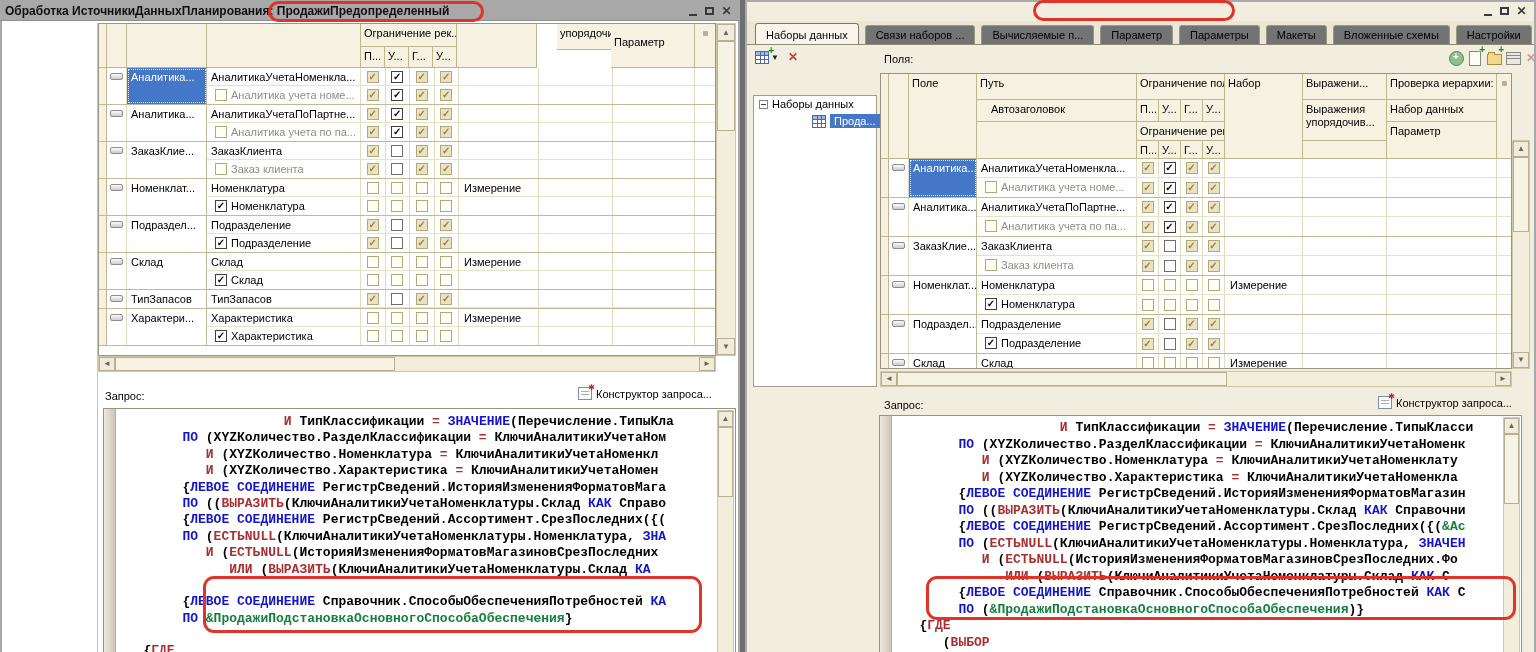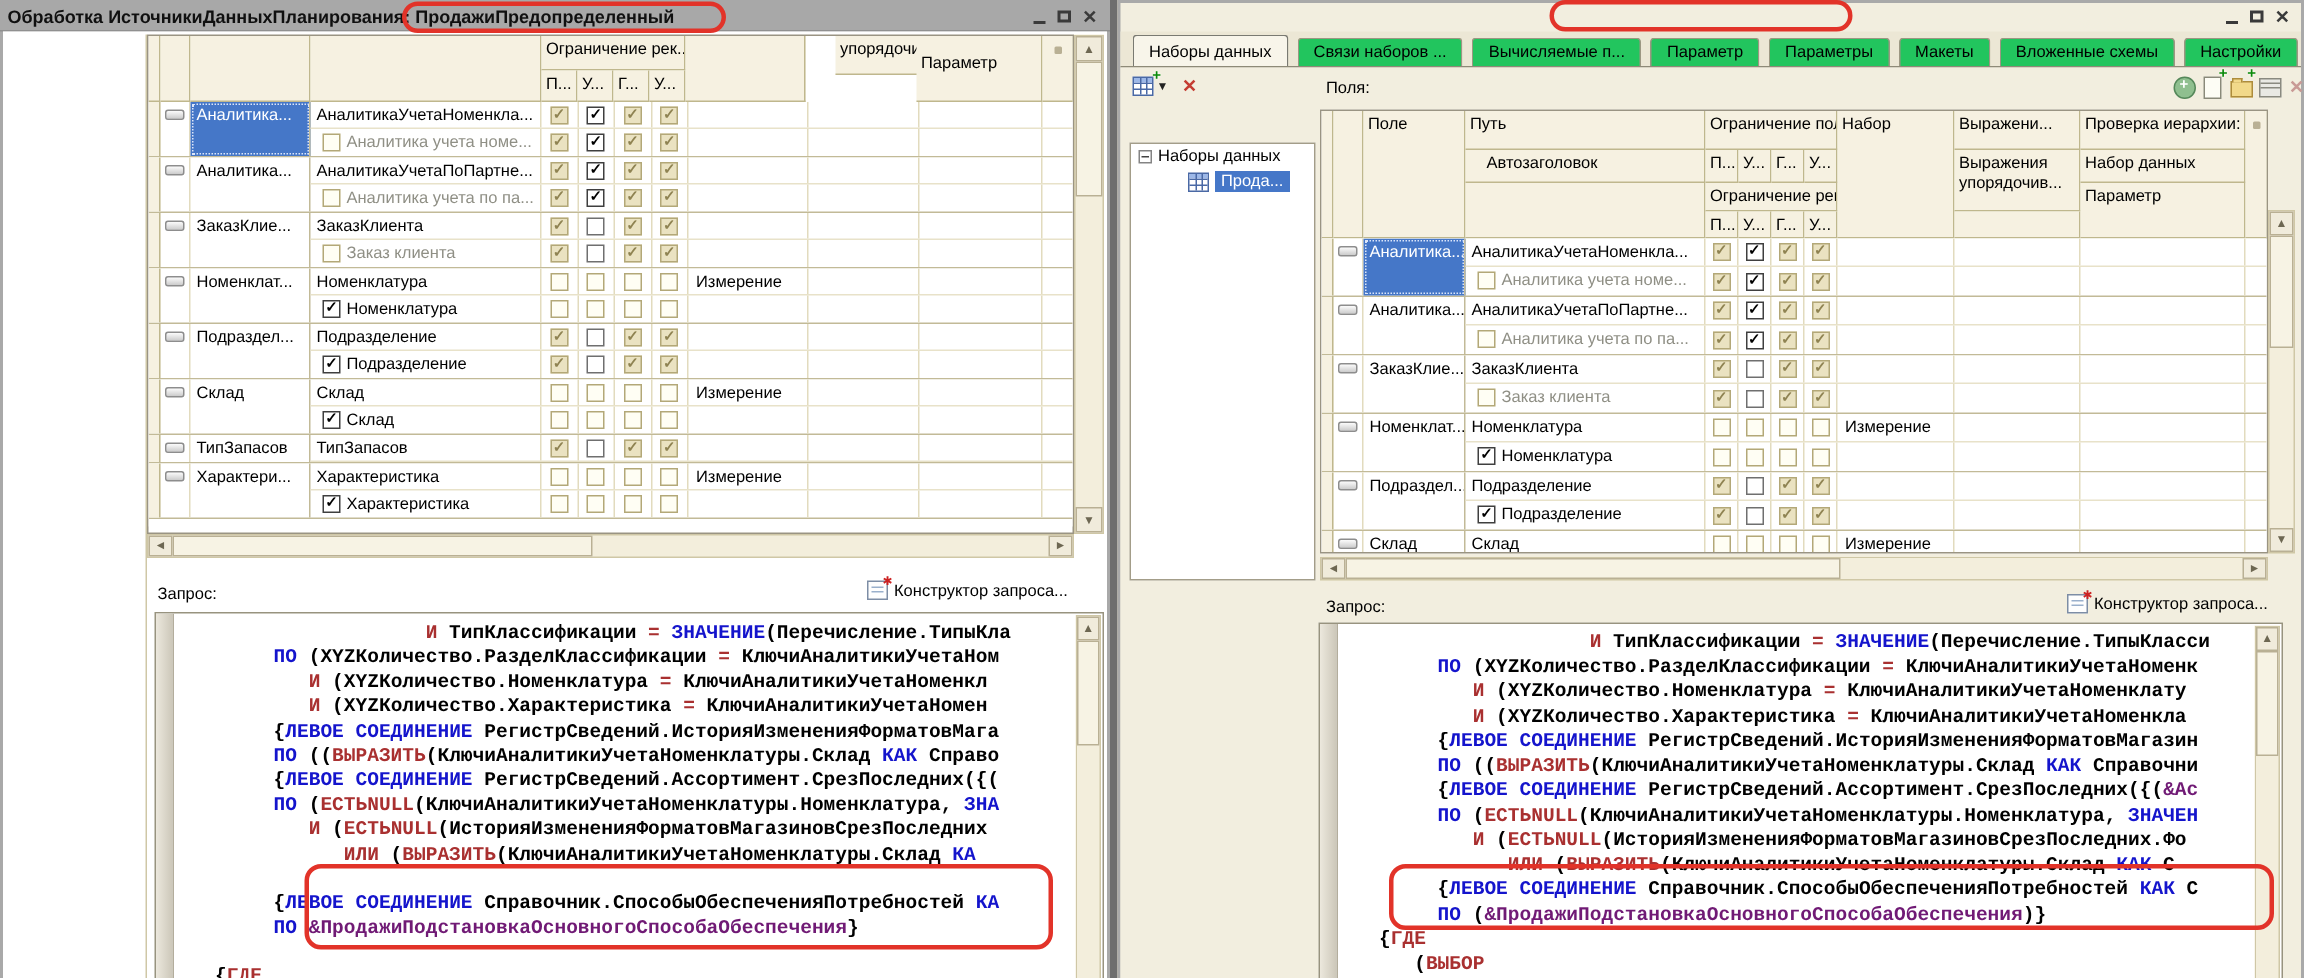--- a/index.html
+++ b/index.html
@@ -73,29 +73,29 @@
   .qb-icon{width:14px;height:13px;background:#fefefe;border:1px solid #7d8da5;position:relative;margin-right:4px;box-sizing:border-box}
   .qb-icon::before{content:"";position:absolute;left:2px;top:3px;width:8px;height:1px;background:#9ab0cc;box-shadow:0 3px 0 #9ab0cc}
   .qb-icon::after{content:"✱";position:absolute;right:-4px;top:-5px;color:#cc2222;font-size:8px}
   .qbox{position:absolute;background:#fff;border:1px solid #98937f;box-sizing:border-box;overflow:hidden}
   .qgutter{position:absolute;left:0;top:0;bottom:0;width:11px;background:linear-gradient(90deg,#ece8dd,#ccc7b9);border-right:1px solid #b3ad9c}
   .qcode{position:absolute;left:16px;top:4px;right:20px;font-family:"Liberation Mono",monospace;
          font-weight:bold;font-size:13px;white-space:pre;color:#000}
   .qline{white-space:pre}
   .lwq .qline{height:16.4px;line-height:16.4px}
   .rwq .qline{height:16.5px;line-height:16.5px}
-  .tk-k{color:#000000}.tk-r{color:#A93030}.tk-b{color:#1414CC}.tk-p{color:#701a75}
+  .tk-k{color:#000000}.tk-r{color:#A93030}.tk-b{color:#1414CC}.tk-p{color:#15803d}
 
   
   .ann{position:absolute;border:3px solid #E23329;border-radius:11px;pointer-events:none;box-sizing:border-box;z-index:50}
 
   
   .tabsbar{position:absolute;left:2px;top:21px;width:787px;height:24px;background:#ECE7D5;
            border-bottom:1px solid #8E8A78;display:flex;align-items:flex-end;padding-left:8px;box-sizing:border-box}
-  .tab{font-size:11px;color:#000;background:#22c55e;border:1px solid #9C9782;border-bottom:none;
+  .tab{font-size:11px;color:#000;background:#737373;border:1px solid #9C9782;border-bottom:none;
        border-radius:3px 3px 0 0;padding:3px 10px 3px 10px;margin-right:6px;white-space:nowrap}
   .tab.active{background:#F8F5EA;border-color:#7A7A72;padding-top:5px;font-weight:normal}
   .fields-label{position:absolute;font-size:11px;color:#000}
   .tree{position:absolute;background:#fff;border:1px solid #A39D89;box-sizing:border-box;font-size:11px}
   .tree-row{display:flex;align-items:center;padding:2px 2px}
   .expander{width:9px;height:9px;border:1px solid #848484;background:#fff;margin:0 4px 0 3px;position:relative;box-sizing:border-box;flex:0 0 auto}
   .expander::after{content:"";position:absolute;left:1px;right:1px;top:3px;height:1px;background:#444}
   .grid-icon{width:14px;height:13px;background:#fff;border:1px solid #4a69a5;position:relative;box-sizing:border-box;flex:0 0 auto}
   .grid-icon::before{content:"";position:absolute;left:0;right:0;top:3px;height:1px;background:#4a69a5;box-shadow:0 4px 0 #4a69a5}
   .grid-icon::after{content:"";position:absolute;top:0;bottom:0;left:4px;width:1px;background:#4a69a5;box-shadow:4px 0 0 #4a69a5}
@@ -639,21 +639,21 @@
     <div class="ico16">
         <span class="ico-x">✕</span>
       </div>
   </div>
 
   <div class="tree" style="left:8px;top:95px;width:124px;height:292px">
     <div class="tree-row">
       <span class="expander"></span>
       <span>Наборы данных</span>
     </div>
-    <div class="tree-row" style="padding-left:38px">
+    <div class="tree-row" style="padding-left:58px">
       <span class="grid-icon">
           <span class="hdrfill"></span>
         </span>
       <span class="tree-sel">Прода...</span>
     </div>
   </div>
 
   <div class="tablebox" style="left:135px;top:73px;width:632px;height:296px">
     <div>
       <div class="hc" style="left:0;top:0;width:8px;height:85px"></div>

